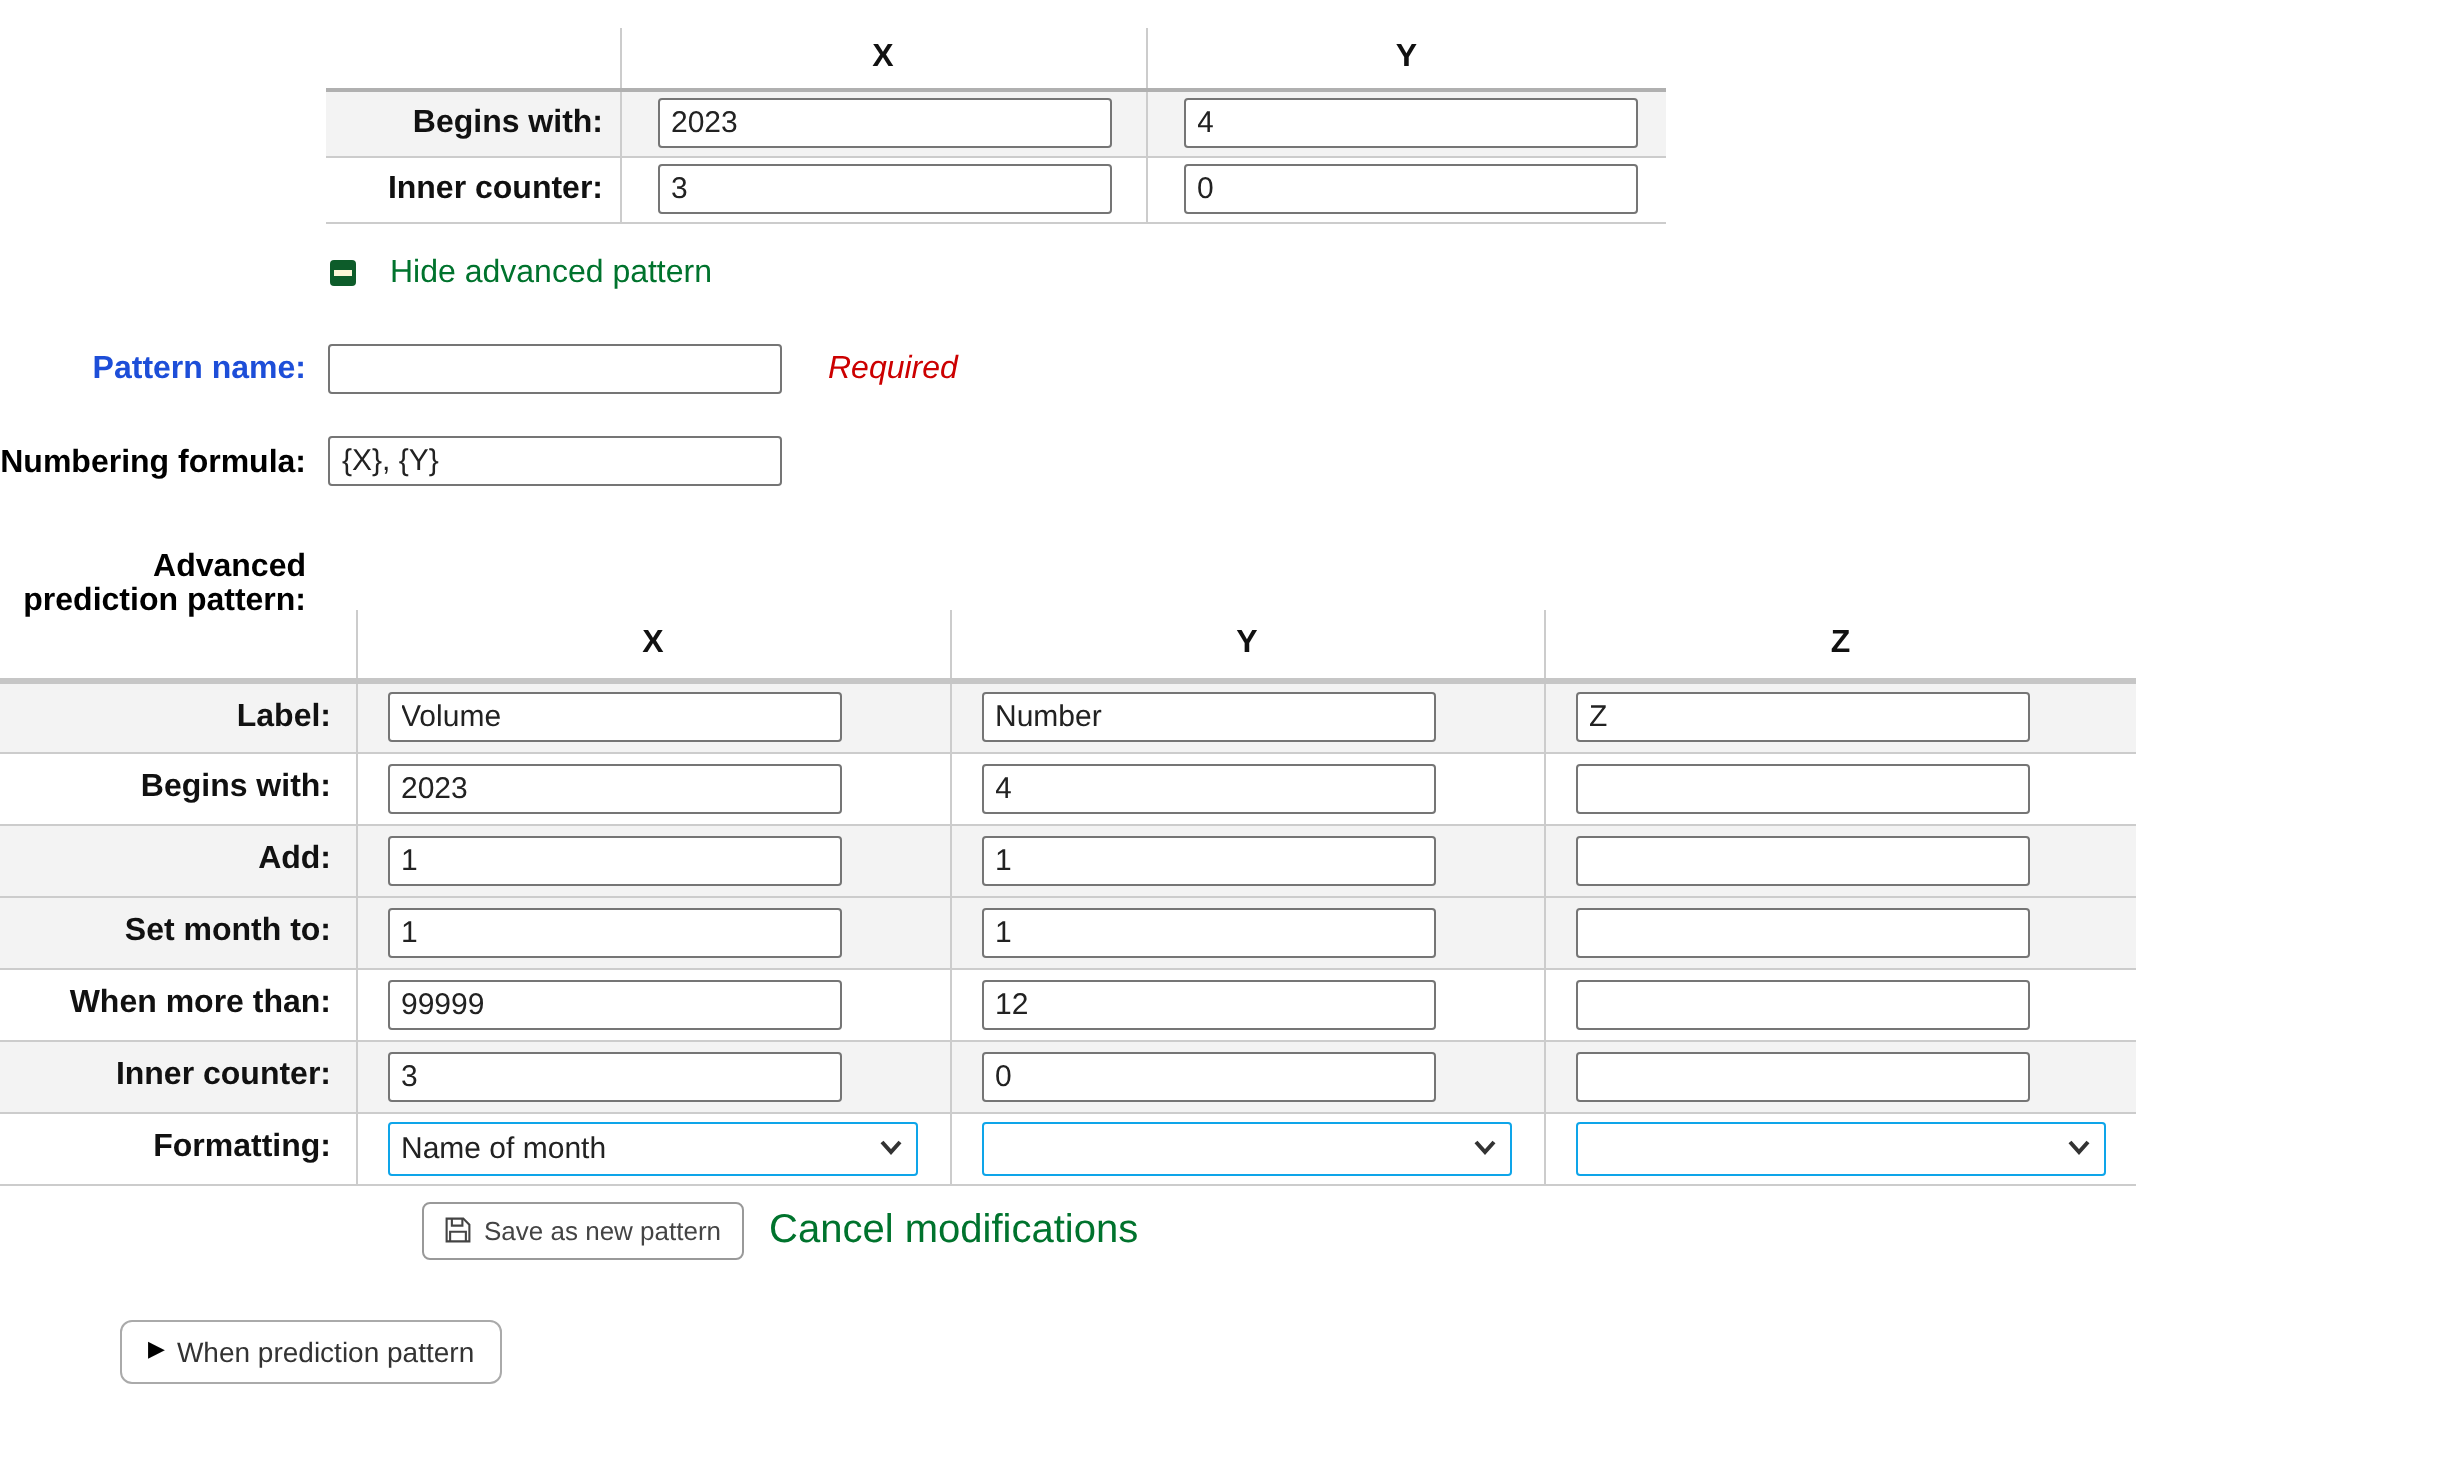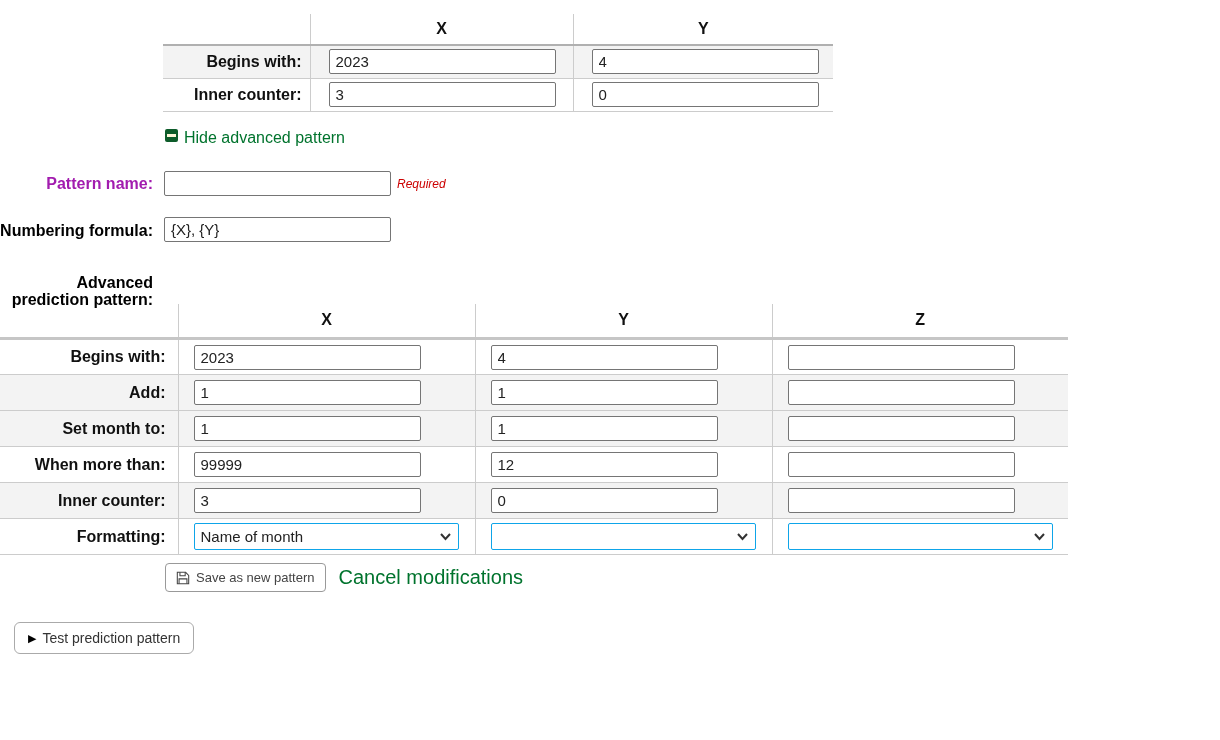--- a/index.html
+++ b/index.html
@@ -51,52 +51,53 @@
     background:#fff; color:#222;
     font:15px "Liberation Sans", sans-serif;
     padding:0 26px 0 6px;
   }
   .select-wrap .chev { position:absolute; right:8px; top:50%; margin-top:-4px; pointer-events:none; }
 
   
   .toggle-row { margin:16px 0 0 165px; }
   .green-link {
     color:#00732d; text-decoration:none; font-size:16px; cursor:pointer;
-    display:inline-flex; align-items:flex-start; gap:6px;
+    display:inline-flex; align-items:center; gap:17px;
   }
   .minus-icon {
     display:inline-block; width:13px; height:13px;
     background:#0d5c2a; border-radius:2px; position:relative; flex:0 0 auto;
   }
   .minus-icon::after {
     content:""; position:absolute; left:2px; right:2px; top:5px; height:3px;
     background:#fdf6d8;
   }
 
   
   .form-row { display:flex; align-items:flex-start; }
   .form-label { width:153px; text-align:right; font-weight:bold; color:#000; flex:0 0 auto; }
   .row-pattern { margin-top:24px; }
-  .row-pattern .form-label { line-height:26px; color:#a21caf; }
+  .row-pattern .form-label { line-height:26px; color:#1d4ed8; }
   .row-formula { margin-top:20px; }
   .row-formula .form-label { line-height:19px; padding-top:4px; }
   .row-advanced { margin-top:32px; }
   .row-advanced .form-label { line-height:17px; }
   .form-field { margin-left:11px; }
   .required-hint {
-    margin-left:6px; color:#cc0000; font-style:italic; line-height:26px; font-size:12px;
+    margin-left:23px; color:#cc0000; font-style:italic; line-height:26px; font-size:16px;
   }
 
   
   .actions-row { margin:8px 0 0 165px; display:flex; align-items:center; gap:13px; }
   .btn {
     display:inline-flex; align-items:center; gap:6px;
     background:#fff; border:1px solid #999; border-radius:4px;
     color:#444; cursor:pointer;
     font-family:"Liberation Sans", sans-serif;
+    margin-left:46px;
   }
   .save-btn { font-size:13px; padding:6px 10px; }
   .cancel-link { font-size:20px; }
 
   .test-row { margin:30px 0 0 14px; }
   .test-btn { font-size:14px; padding:7px 13px; border-radius:6px; border-color:#aaa; color:#333; }
   .play-glyph { font-size:11px; color:#000; line-height:1; }
 </style>
 </head>
 <body>
@@ -160,20 +161,26 @@
       <col style="width:296px">
     </colgroup>
   <tbody>
       <tr>
     <th></th>
     <th class="vline">X</th>
     <th class="vline">Y</th>
     <th class="vline">Z</th>
   </tr>
 
+  <tr class="alt">
+    <td class="row-label">Label:</td>
+    <td class="field vline"><input type="text" value="Volume" style=""></td>
+    <td class="field vline"><input type="text" value="Number" style=""></td>
+    <td class="field vline"><input type="text" value="Z" style=""></td>
+  </tr>
 
   <tr>
     <td class="row-label">Begins with:</td>
     <td class="field vline"><input type="text" value="2023" style=""></td>
     <td class="field vline"><input type="text" value="4" style=""></td>
     <td class="field vline"><input type="text" value="" style=""></td>
   </tr>
 
   <tr class="alt">
     <td class="row-label">Add:</td>
@@ -248,15 +255,15 @@
       <path d="M3.5 14.5 V9 H12.5 V14.5"></path>
     </svg>
     <span>Save as new pattern</span>
   </button>
   <a class="green-link cancel-link">Cancel modifications</a>
 </div>
 
 <div class="test-row">
   <button class="btn test-btn">
     <span class="play-glyph">▶</span>
-    <span>Test prediction pattern</span>
+    <span>When prediction pattern</span>
   </button>
 </div>
 
 </body></html>

